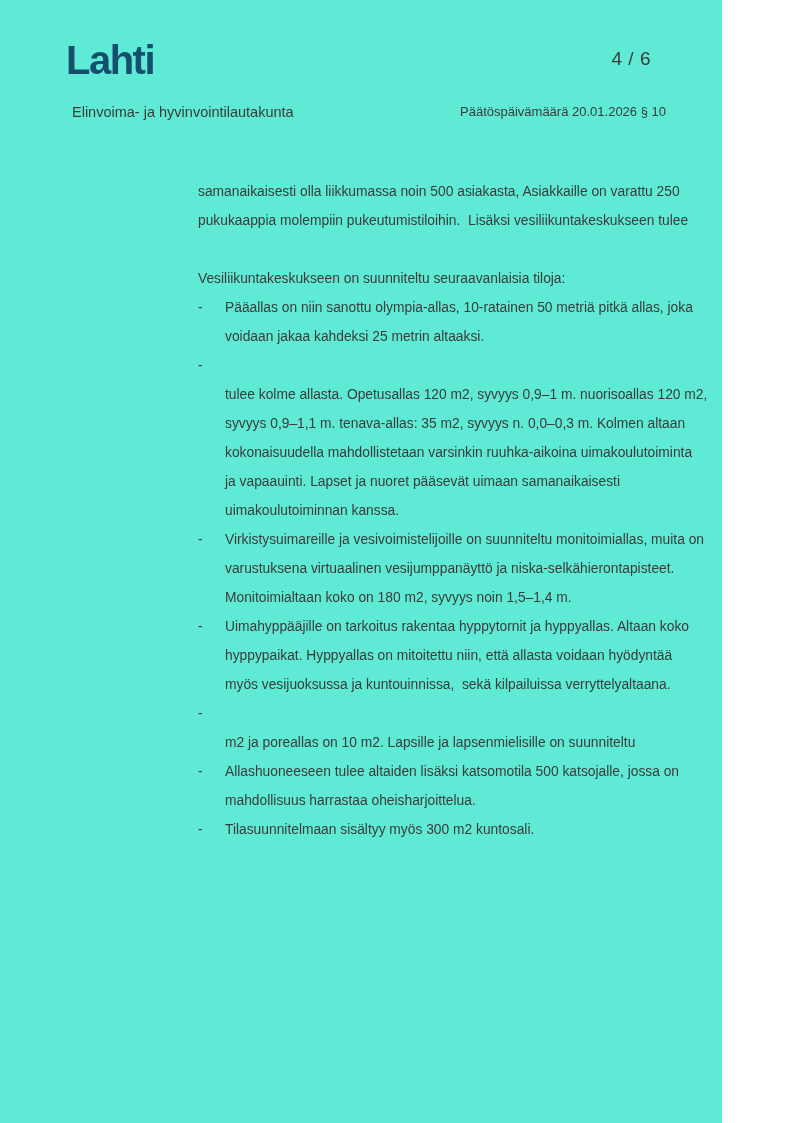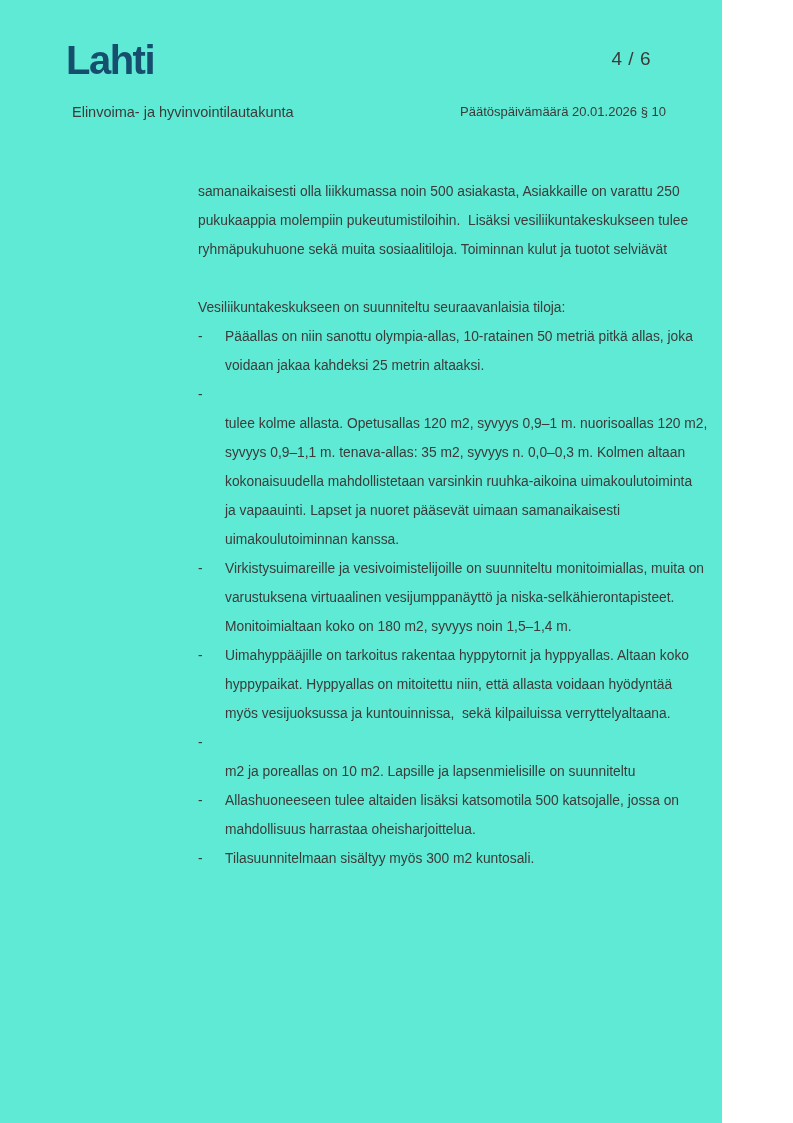--- a/index.html
+++ b/index.html
@@ -74,21 +74,20 @@
 
 <div class="page">
   <div class="logo">Lahti</div>
   <div class="page-number">4 / 6</div>
   <div class="header-left">Elinvoima- ja hyvinvointilautakunta</div>
   <div class="header-right">Päätöspäivämäärä 20.01.2026 § 10</div>
   <div class="doc-body">
       <div class="block paragraph">
         <div class="line">samanaikaisesti olla liikkumassa noin 500 asiakasta, Asiakkaille on varattu 250</div>
         <div class="line">pukukaappia molempiin pukeutumistiloihin.  Lisäksi vesiliikuntakeskukseen tulee</div>
-        <div class="line">ryhmäpukuhuone sekä muita sosiaalitiloja. Toiminnan kulut ja tuotot selviävät</div>
       </div>
       <div class="block spacer"></div>
       <div class="block paragraph">
         <div class="line">Vesiliikuntakeskukseen on suunniteltu seuraavanlaisia tiloja:</div>
       </div>
       <div class="block bullet">
         <div class="line"><span class="dash">-</span><span>Pääallas on niin sanottu olympia-allas, 10-ratainen 50 metriä pitkä allas, joka</span></div>
         <div class="line">voidaan jakaa kahdeksi 25 metrin altaaksi.</div>
       </div>
       <div class="block bullet">

